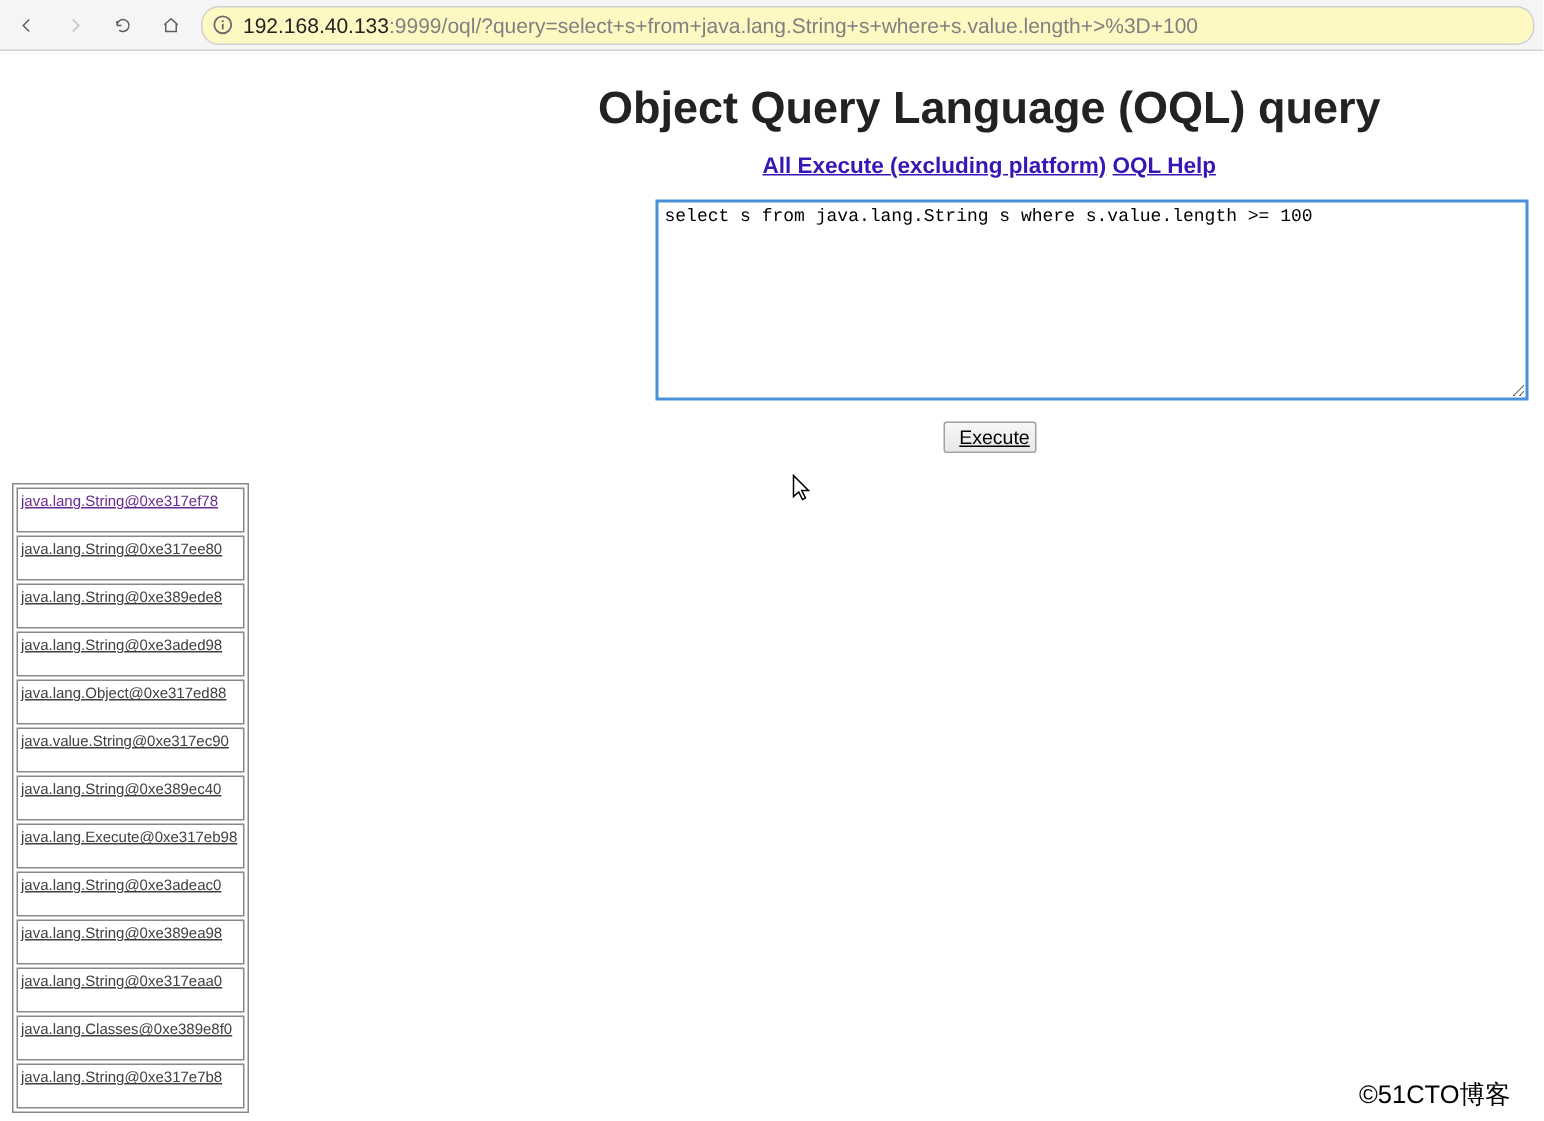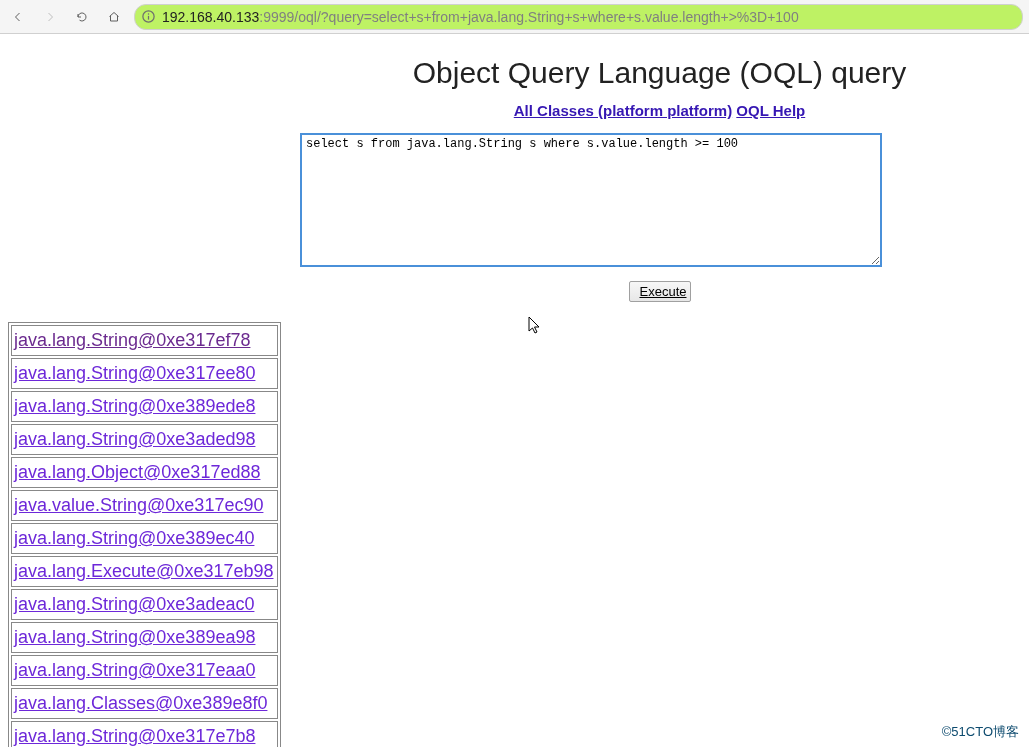--- a/index.html
+++ b/index.html
@@ -37,21 +37,21 @@
     }
     .nav-btn svg {
       width: 16px;
       height: 16px;
     }
     .url-bar {
       flex: 1;
       height: 26px;
       display: flex;
       align-items: center;
-      background: #bef264;
+      background: #fef9c3;
       border: 1px solid #d0d0d0;
       border-radius: 12px;
       padding: 0 6px;
       gap: 6px;
       font-size: 14px;
       color: #222;
     }
     .url-bar .info-icon {
       color: #6e6e6e;
       display: flex;
@@ -70,36 +70,36 @@
     }
     .page-content {
       padding: 10px 10px 0 8px;
     }
     .oql-header {
       text-align: center;
       margin: 12px 0 10px 0;
     }
     .oql-title {
       font-size: 30px;
-      font-weight: normal;
+      font-weight: bold;
       margin: 0 0 12px 0;
       color: #222;
     }
     .oql-links {
       font-size: 15px;
       margin-bottom: 14px;
     }
     .oql-links a {
       color: #3617b3;
       font-weight: bold;
       text-decoration: underline;
     }
     .query-area-wrapper {
       display: flex;
-      justify-content: flex-start;
+      justify-content: flex-end;
     }
     .query-textarea {
       width: 582px;
       height: 134px;
       border: 2px solid #4a90d9;
       font-family: "Courier New", monospace;
       font-size: 12px;
       padding: 2px 4px;
       resize: both;
       outline: none;
@@ -123,37 +123,37 @@
     .results-wrap {
       margin-top: 20px;
     }
     .result-table {
       border-collapse: separate;
       border-spacing: 2px;
       border: 1px solid #888;
     }
     .result-table td {
       border: 1px solid #888;
-      padding: 1px 4px 1px 2px;
-      font-size: 18px;
+      padding: 1px 4px 12px 2px;
+      font-size: 10px;
       line-height: 1.5;
     }
     .result-table td a {
-      color: #6d28d9;
+      color: #404040;
       text-decoration: underline;
     }
     .result-table tr.visited a {
       color: #6b2a8f;
     }
     .watermark {
       position: fixed;
       bottom: 6px;
-      right: 10px;
-      color: #0c4a6e;
-      font-size: 13px;
+      right: 22px;
+      color: #000000;
+      font-size: 17px;
       pointer-events: none;
     }
     .cursor {
       position: fixed;
       left: 528px;
       top: 316px;
       pointer-events: none;
     }
   </style>
 </head>
@@ -191,21 +191,21 @@
     <span class="url-text">
       <span class="host-dark">192.168.40.133</span><span class="host-dim">:9999/oql/?query=select+s+from+java.lang.String+s+where+s.value.length+&gt;%3D+100</span>
     </span>
   </div>
 </div>
 
 <div class="page-content">
   <div class="oql-header">
     <h1 class="oql-title" style="margin-left:292px">Object Query Language (OQL) query</h1>
     <div class="oql-links" style="margin-left:292px">
-      <a href="#">All Classes (platform platform)</a>
+      <a href="#">All Execute (excluding platform)</a>
       <a href="#">OQL Help</a>
     </div>
   </div>
 
   <div class="query-area-wrapper">
     <textarea class="query-textarea" style="">select s from java.lang.String s where s.value.length &gt;= 100</textarea>
   </div>
 
   <div class="execute-row">
     <button class="execute-btn">Execute</button>

